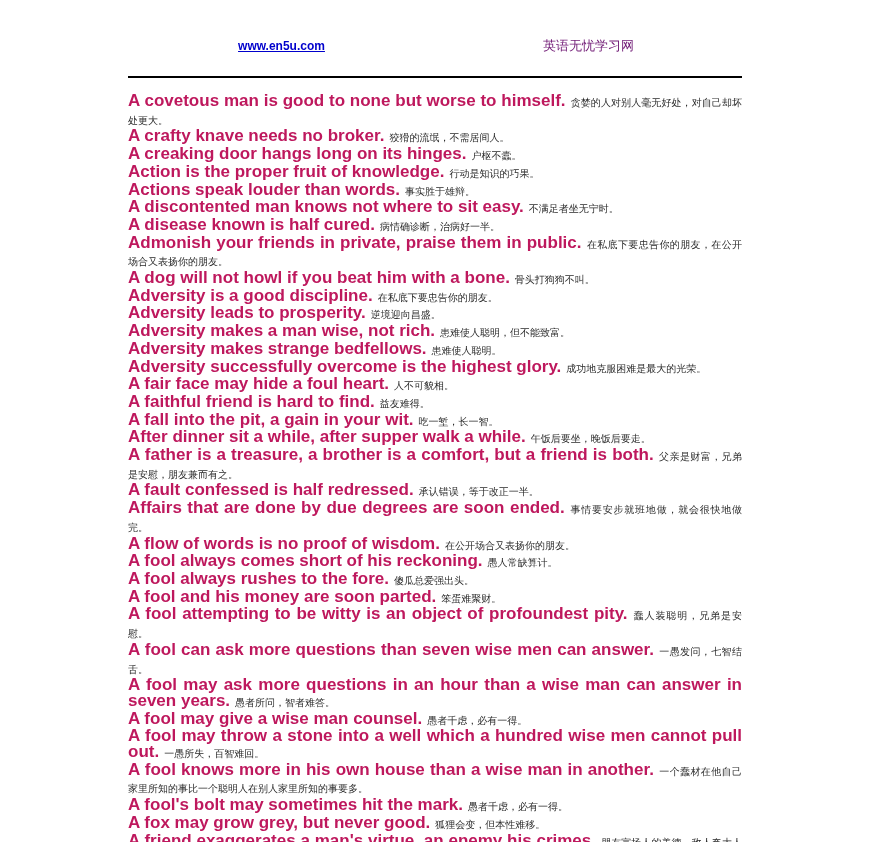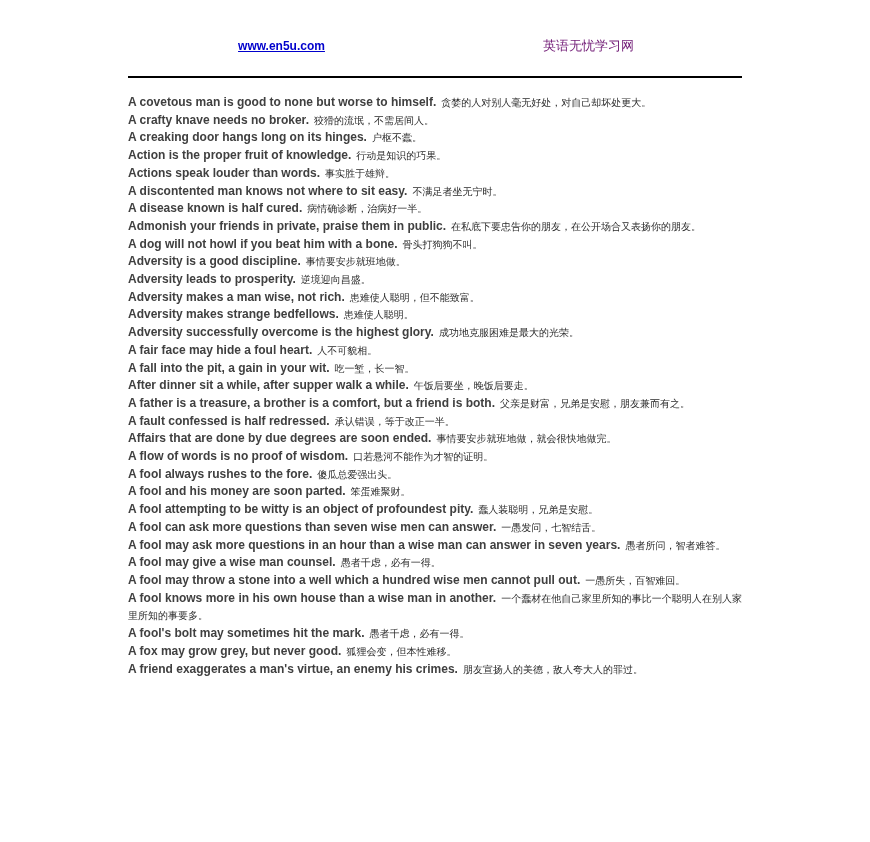--- a/index.html
+++ b/index.html
@@ -41,22 +41,22 @@
   }
   p.entry {
     margin: 0;
     text-align: justify;
     line-height: 15.7px;
     word-break: break-word;
   }
   .en {
     font-family: "Liberation Sans", sans-serif;
     font-weight: 700;
-    font-size: 12px;
-    color: #404040;
+    font-size: 17px;
+    color: #be185d;
   }
   .zh {
     font-family: "Liberation Serif", serif;
     font-size: 10px;
     color: #2b2b2b;
     margin-left: 5px;
   }
 </style>
 </head>
 <body>
@@ -84,46 +84,48 @@
     <p class="entry"><span class="en">Actions speak louder than words.</span><span class="zh">事实胜于雄辩。</span></p>
 
     <p class="entry"><span class="en">A discontented man knows not where to sit easy.</span><span class="zh">不满足者坐无宁时。</span></p>
 
     <p class="entry"><span class="en">A disease known is half cured.</span><span class="zh">病情确诊断，治病好一半。</span></p>
 
     <p class="entry"><span class="en">Admonish your friends in private, praise them in public.</span><span class="zh">在私底下要忠告你的朋友，在公开场合又表扬你的朋友。</span></p>
 
     <p class="entry"><span class="en">A dog will not howl if you beat him with a bone.</span><span class="zh">骨头打狗狗不叫。</span></p>
 
-    <p class="entry"><span class="en">Adversity is a good discipline.</span><span class="zh">事情要安步就班地做。</span></p>
+    <p class="entry"><span class="en">Adversity is a good discipline.</span><span class="zh">在私底下要忠告你的朋友。</span></p>
 
     <p class="entry"><span class="en">Adversity leads to prosperity.</span><span class="zh">逆境迎向昌盛。</span></p>
 
     <p class="entry"><span class="en">Adversity makes a man wise, not rich.</span><span class="zh">患难使人聪明，但不能致富。</span></p>
 
     <p class="entry"><span class="en">Adversity makes strange bedfellows.</span><span class="zh">患难使人聪明。</span></p>
 
     <p class="entry"><span class="en">Adversity successfully overcome is the highest glory.</span><span class="zh">成功地克服困难是最大的光荣。</span></p>
 
 
     <p class="entry"><span class="en">A fair face may hide a foul heart.</span><span class="zh">人不可貌相。</span></p>
 
+    <p class="entry"><span class="en">A faithful friend is hard to find.</span><span class="zh">益友难得。</span></p>
 
     <p class="entry"><span class="en">A fall into the pit, a gain in your wit.</span><span class="zh">吃一堑，长一智。</span></p>
 
     <p class="entry"><span class="en">After dinner sit a while, after supper walk a while.</span><span class="zh">午饭后要坐，晚饭后要走。</span></p>
 
     <p class="entry"><span class="en">A father is a treasure, a brother is a comfort, but a friend is both.</span><span class="zh">父亲是财富，兄弟是安慰，朋友兼而有之。</span></p>
 
     <p class="entry"><span class="en">A fault confessed is half redressed.</span><span class="zh">承认错误，等于改正一半。</span></p>
 
     <p class="entry"><span class="en">Affairs that are done by due degrees are soon ended.</span><span class="zh">事情要安步就班地做，就会很快地做完。</span></p>
 
-    <p class="entry"><span class="en">A flow of words is no proof of wisdom.</span><span class="zh">口若悬河不能作为才智的证明。</span></p>
+    <p class="entry"><span class="en">A flow of words is no proof of wisdom.</span><span class="zh">在公开场合又表扬你的朋友。</span></p>
 
+    <p class="entry"><span class="en">A fool always comes short of his reckoning.</span><span class="zh">愚人常缺算计。</span></p>
 
     <p class="entry"><span class="en">A fool always rushes to the fore.</span><span class="zh">傻瓜总爱强出头。</span></p>
 
     <p class="entry"><span class="en">A fool and his money are soon parted.</span><span class="zh">笨蛋难聚财。</span></p>
 
     <p class="entry"><span class="en">A fool attempting to be witty is an object of profoundest pity.</span><span class="zh">蠢人装聪明，兄弟是安慰。</span></p>
 
     <p class="entry"><span class="en">A fool can ask more questions than seven wise men can answer.</span><span class="zh">一愚发问，七智结舌。</span></p>
 
     <p class="entry"><span class="en">A fool may ask more questions in an hour than a wise man can answer in seven years.</span><span class="zh">愚者所问，智者难答。</span></p>

